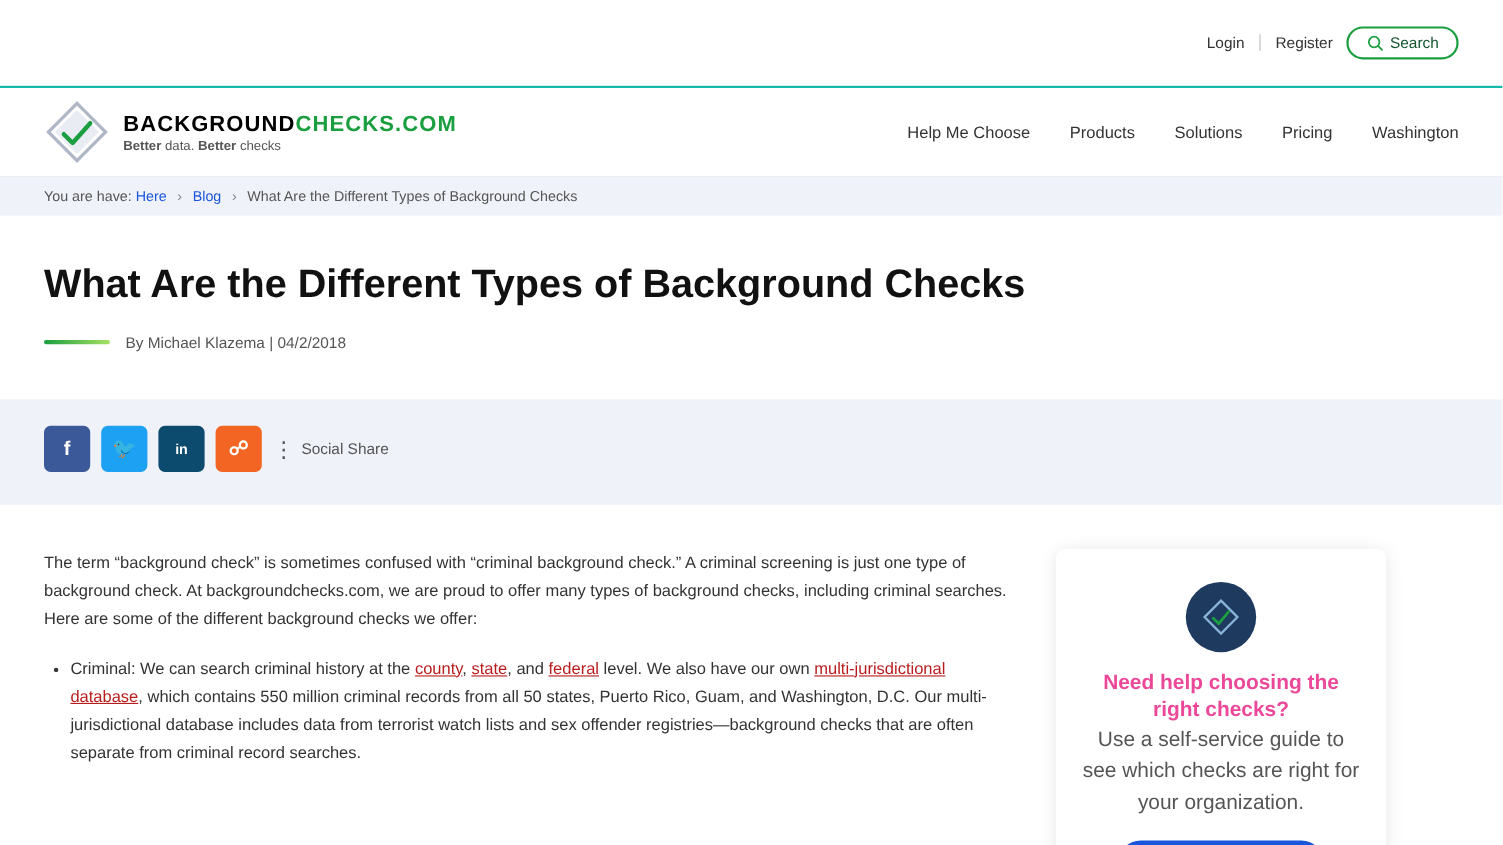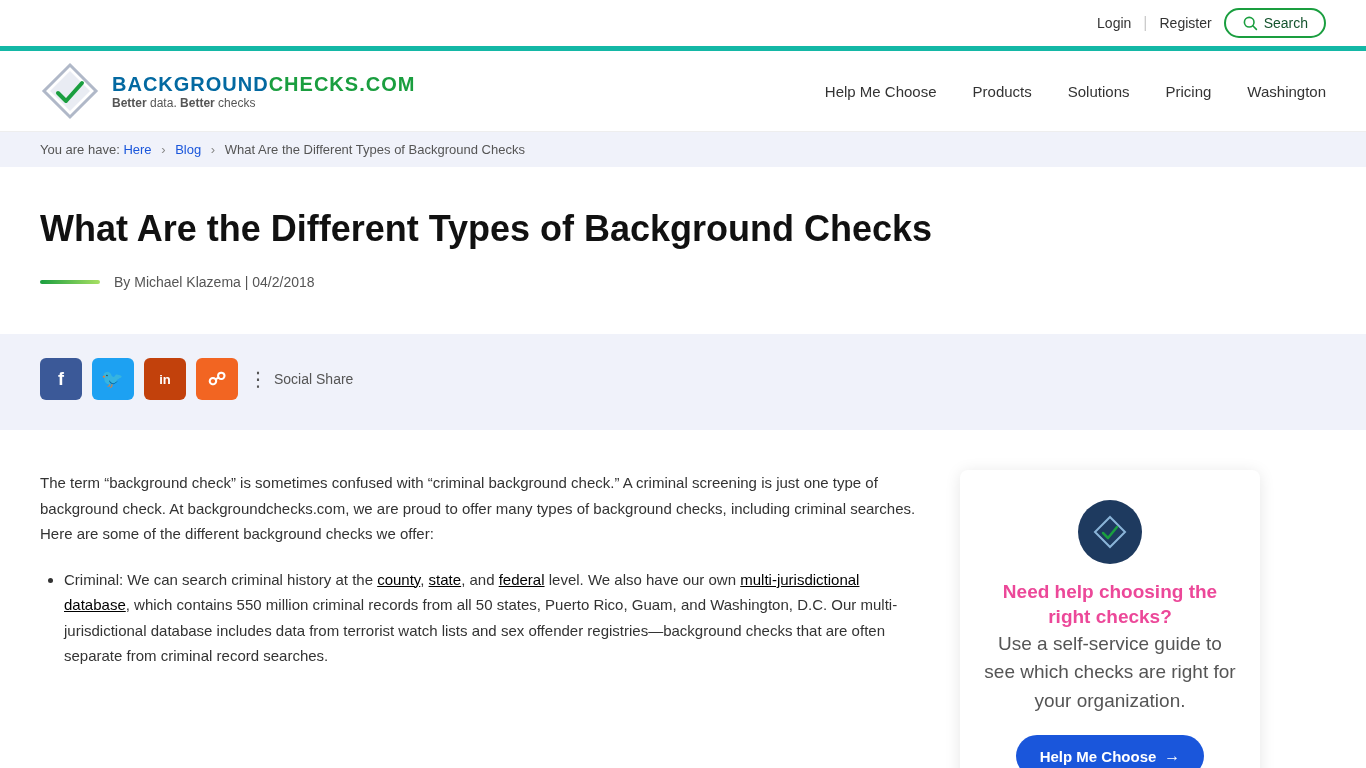--- a/index.html
+++ b/index.html
@@ -3,22 +3,22 @@
   <meta charset="utf-8">
   <style>
     * { margin: 0; padding: 0; box-sizing: border-box; }
     body { font-family: Arial, sans-serif; font-size: 16px; color: #333; background: #fff; }
 
     
     .top-bar {
       display: flex;
       justify-content: flex-end;
       align-items: center;
-      padding: 8px 40px;
-      border-bottom: 5px solid #14b8a6;
+      padding: 24px 40px;
+      border-bottom: 2px solid #14b8a6;
       gap: 12px;
     }
     .top-bar a {
       text-decoration: none;
       color: #333;
       font-size: 14px;
     }
     .top-bar .separator {
       color: #ccc;
     }
@@ -58,21 +58,21 @@
     }
     .logo-text {
       display: flex;
       flex-direction: column;
     }
     .logo-name {
       font-size: 20px;
       font-weight: bold;
       letter-spacing: 1px;
     }
-    .logo-name span.blue { color: #0369a1; }
+    .logo-name span.blue { color: #000000; }
     .logo-name span.green { color: #1a9e3f; }
     .logo-tagline {
       font-size: 12px;
       color: #555;
     }
     .logo-tagline strong { font-weight: bold; }
     .nav-links {
       display: flex;
       align-items: center;
       gap: 36px;
@@ -146,21 +146,21 @@
       align-items: center;
       justify-content: center;
       color: white;
       font-size: 18px;
       cursor: pointer;
       text-decoration: none;
       font-weight: bold;
     }
     .fb { background: #3b5998; }
     .tw { background: #1da1f2; }
-    .li { background: #c2410c; }
+    .li { background: #0c4a6e; }
     .rs { background: #f26522; }
     .more-share {
       display: flex;
       align-items: center;
       gap: 6px;
       font-size: 14px;
       color: #555;
       cursor: pointer;
     }
     .dots-icon {
@@ -189,21 +189,21 @@
     .article-body ul {
       padding-left: 24px;
     }
     .article-body ul li {
       font-size: 15px;
       line-height: 1.7;
       color: #333;
       margin-bottom: 8px;
     }
     .article-body a {
-      color: #000000;
+      color: #b91c1c;
     }
 
     
     .sidebar {
       width: 300px;
       flex-shrink: 0;
     }
     .sidebar-card {
       background: #fff;
       border-radius: 8px;

